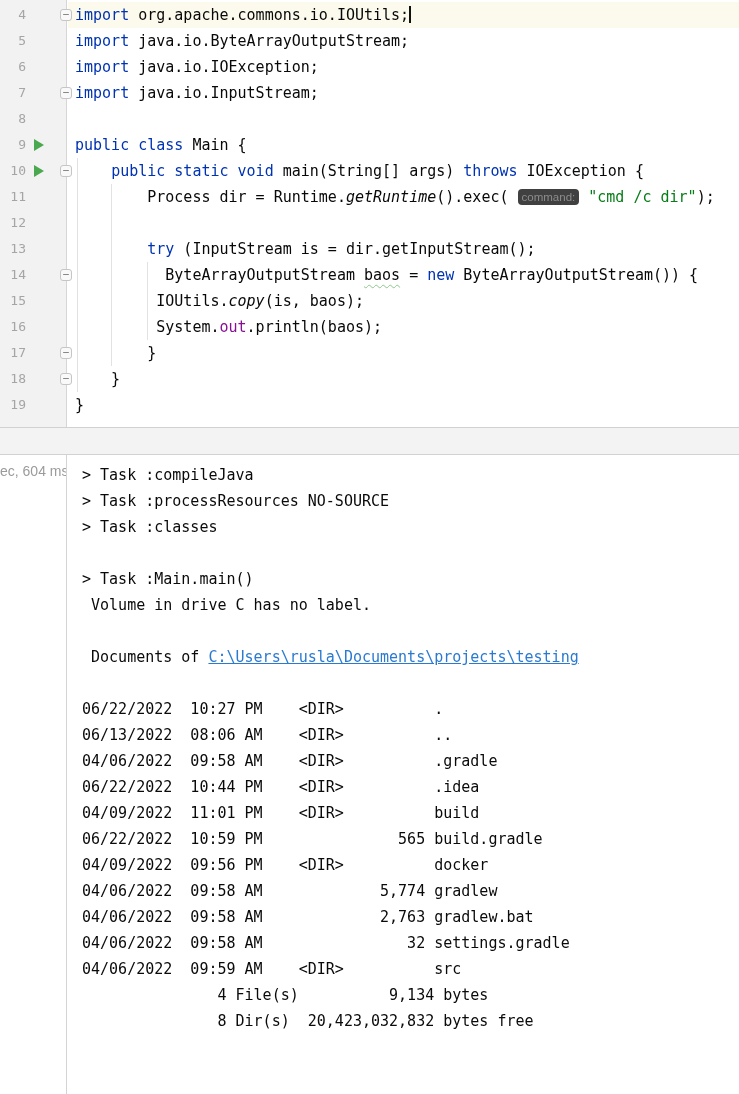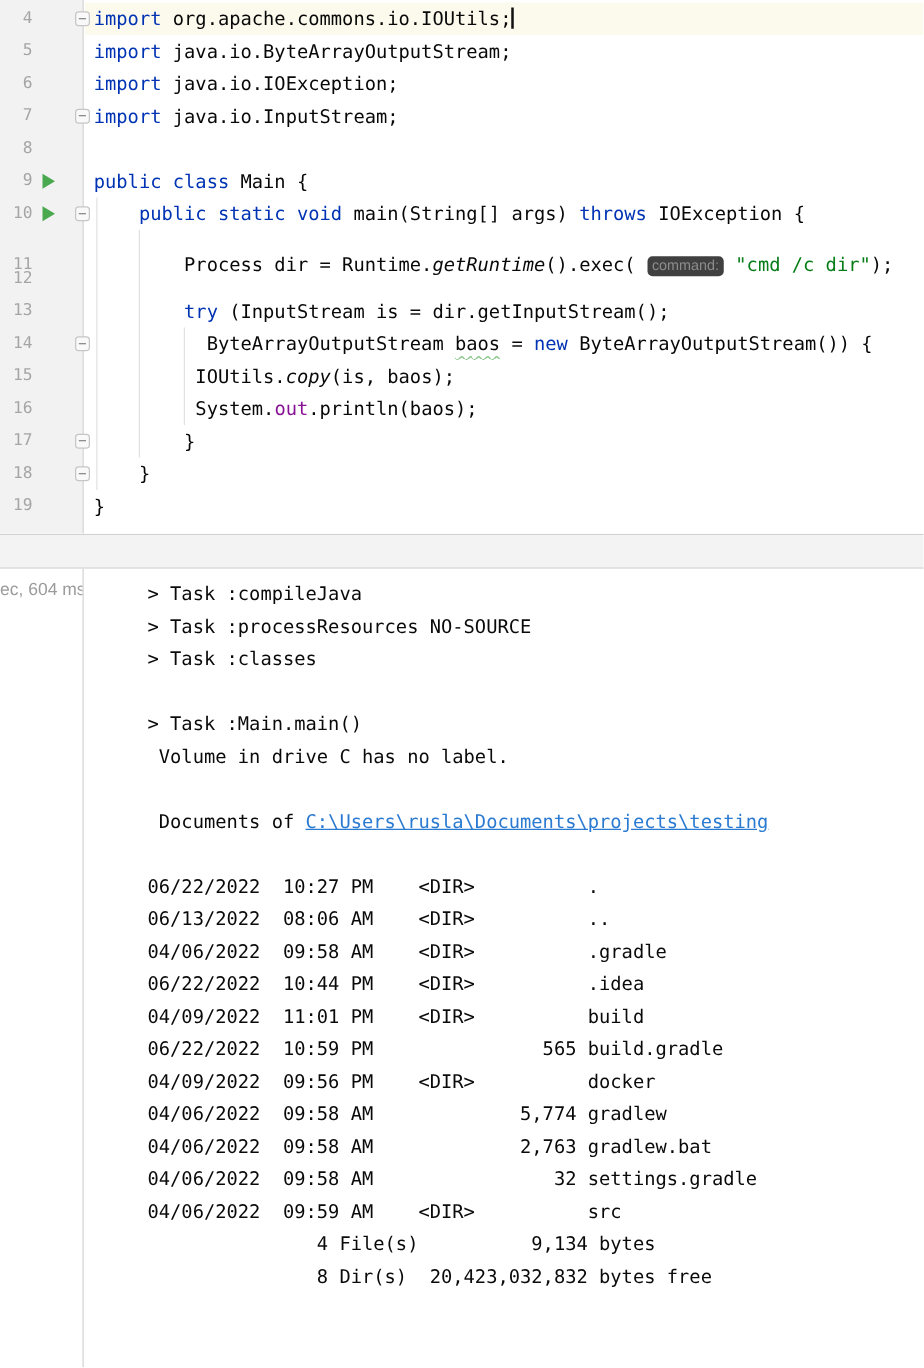--- a/index.html
+++ b/index.html
@@ -40,21 +40,21 @@
         border-top:1px solid #d1d1d1;border-bottom:1px solid #d2d2d2;cursor:row-resize;}
 
   
   .consolewrap{display:flex;width:739px;height:639px;background:#fff;}
   .runstrip{width:67px;box-sizing:border-box;border-right:1px solid #d4d4d4;
             padding-top:8px;overflow:hidden;flex:none;}
   .duration{color:#9b9b9b;font-family:"Liberation Sans",sans-serif;font-size:14px;
             text-align:right;padding-right:5px;white-space:nowrap;overflow:hidden;}
   .consoleout{flex:1;padding:7px 0 0 15px;font-size:15px;line-height:26px;
               color:#0a0a0a;overflow:hidden;cursor:text;}
-  .cline{height:26px;white-space:pre;margin-left:36px;}
+  .cline{height:26px;white-space:pre;}
   .clink{color:#2a7ad1;text-decoration:underline;cursor:pointer;}
 </style>
 </head>
 <body>
 
 <div id="app">
 
   <div class="editor">
     <div class="gutterbg"></div>
     <div id="editor-rows">
@@ -85,21 +85,21 @@
           <div class="lnum">9</div>
           <div class="runarrow"></div>
           <div class="codecell"><span class="tok kw">public</span><span class="tok"> </span><span class="tok kw">class</span><span class="tok"> Main {</span></div>
         </div>
         <div class="row" style="top: 158px;">
           <div class="lnum">10</div>
           <div class="runarrow"></div>
           <div class="fold">−</div>
           <div class="codecell"><span class="tok">    </span><span class="tok kw">public</span><span class="tok"> </span><span class="tok kw">static</span><span class="tok"> </span><span class="tok kw">void</span><span class="tok"> main(String[] args) </span><span class="tok kw">throws</span><span class="tok"> IOException {</span></div>
         </div>
-        <div class="row" style="top: 199px;">
+        <div class="row" style="top: 184px;">
           <div class="lnum">11</div>
           <div class="codecell"><span class="tok">        Process dir = Runtime.</span><span class="tok sm">getRuntime</span><span class="tok">().exec( </span><span class="tok hint">command:</span><span class="tok"> </span><span class="tok str">"cmd /c dir"</span><span class="tok">);</span></div>
         </div>
         <div class="row" style="top: 210px;">
           <div class="lnum">12</div>
           <div class="codecell"></div>
         </div>
         <div class="row" style="top: 236px;">
           <div class="lnum">13</div>
           <div class="codecell"><span class="tok">        </span><span class="tok kw">try</span><span class="tok"> (InputStream is = dir.getInputStream();</span></div>

